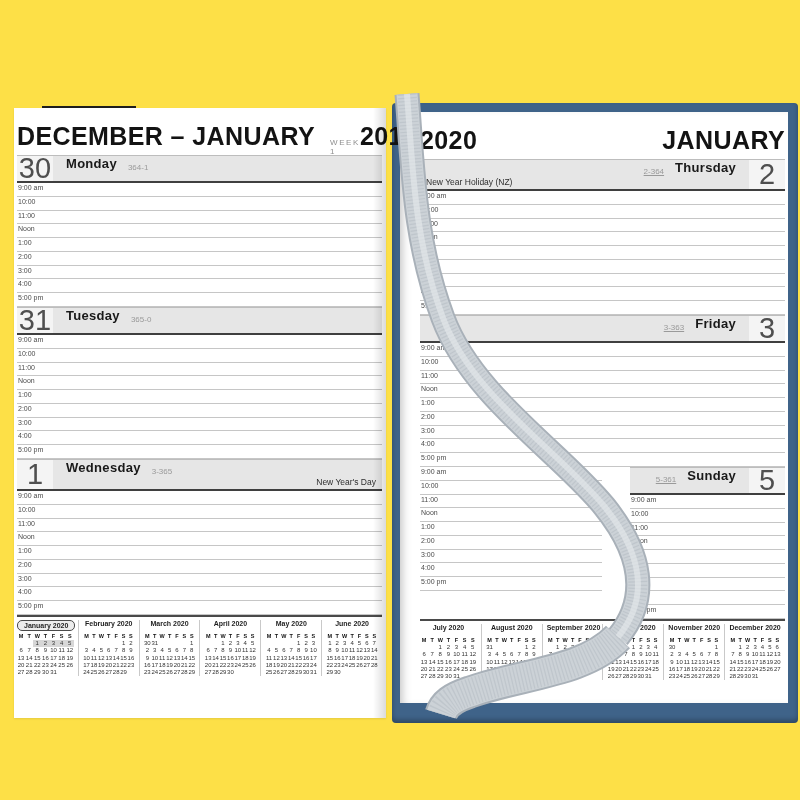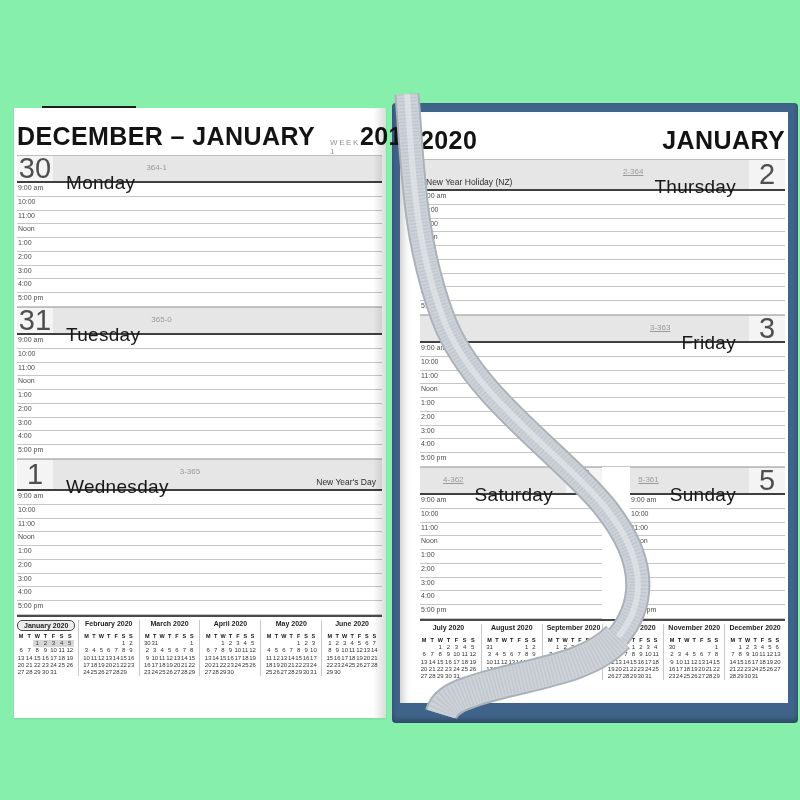--- a/index.html
+++ b/index.html
@@ -1,17 +1,17 @@
 <!DOCTYPE html>
 <html><head>
 <meta charset="utf-8">
 <style>
   html,body{margin:0;padding:0;background:#fff;width:800px;height:800px;overflow:hidden;
     font-family:"Liberation Sans", sans-serif;}
-  #canvas{position:relative;width:800px;height:800px;background:#86efac;}
+  #canvas{position:relative;width:800px;height:800px;background:#fde047;}
 
   
   .black-bar{position:absolute;left:42px;top:106px;width:94px;height:10px;background:#1e1e1e;}
 
   
   .cover{position:absolute;left:392px;top:103px;width:406px;height:620px;background:#3f6389;
     border-radius:4px;box-shadow:inset 0 -3px 5px rgba(0,0,0,.28);}
 
   
   .page{position:absolute;background:#fff;box-sizing:border-box;}
@@ -31,21 +31,21 @@
   
   .day{width:100%;}
   .band{position:relative;display:flex;align-items:flex-start;height:25px;background:#e6e6e6;
     border-top:1px solid #bdbdbd;border-bottom:2px solid #3f3f3f;box-sizing:content-box;}
   .tall .band{height:29px;}
   .band.right{justify-content:flex-end;}
   .num{align-self:stretch;width:36px;display:flex;align-items:center;justify-content:center;
     background:rgba(255,255,255,.55);font-size:29px;font-weight:300;color:#4f4f4f;}
   .band.left .num{margin-right:13px;}
   .band.right .num{margin-left:13px;}
-  .dname{font-size:19px;font-weight:400;color:#191919;letter-spacing:.3px;margin-top:16px;}
+  .dname{font-size:13px;font-weight:700;color:#191919;letter-spacing:.3px;margin-top:0;}
   .doy{font-size:8px;color:#9a9a9a;margin-top:7px;}
   .band.left .doy{margin-left:11px;}
   .band.right .doy{margin-right:11px;text-decoration:underline;}
   .holiday{position:absolute;bottom:2px;font-size:8.5px;color:#2e2e2e;text-align:center;}
   .hol-r{right:6px;} .hol-l{left:6px;}
 
   .time-grid{height:124px;display:flex;flex-direction:column;}
   .time-row{flex:1;border-bottom:1px solid #c6c6c6;overflow:hidden;}
   .time-label{font-size:7px;color:#4a4a4a;padding-left:1px;display:block;margin-top:1px;}
 
@@ -552,25 +552,20 @@
               <span class="time-label">4:00</span>
             </div>
             <div class="time-row">
               <span class="time-label">5:00 pm</span>
             </div>
           </div>
         </section>
       </div>
     <div class="weekend" id="weekend">
         <section class="day">
-          <div class="band right">
-            <span class="doy">4-362</span>
-            <span class="dname">Saturday</span>
-            <span class="num">4</span>
-          </div>
           <div class="time-grid">
             <div class="time-row">
               <span class="time-label">9:00 am</span>
             </div>
             <div class="time-row">
               <span class="time-label">10:00</span>
             </div>
             <div class="time-row">
               <span class="time-label">11:00</span>
             </div>

